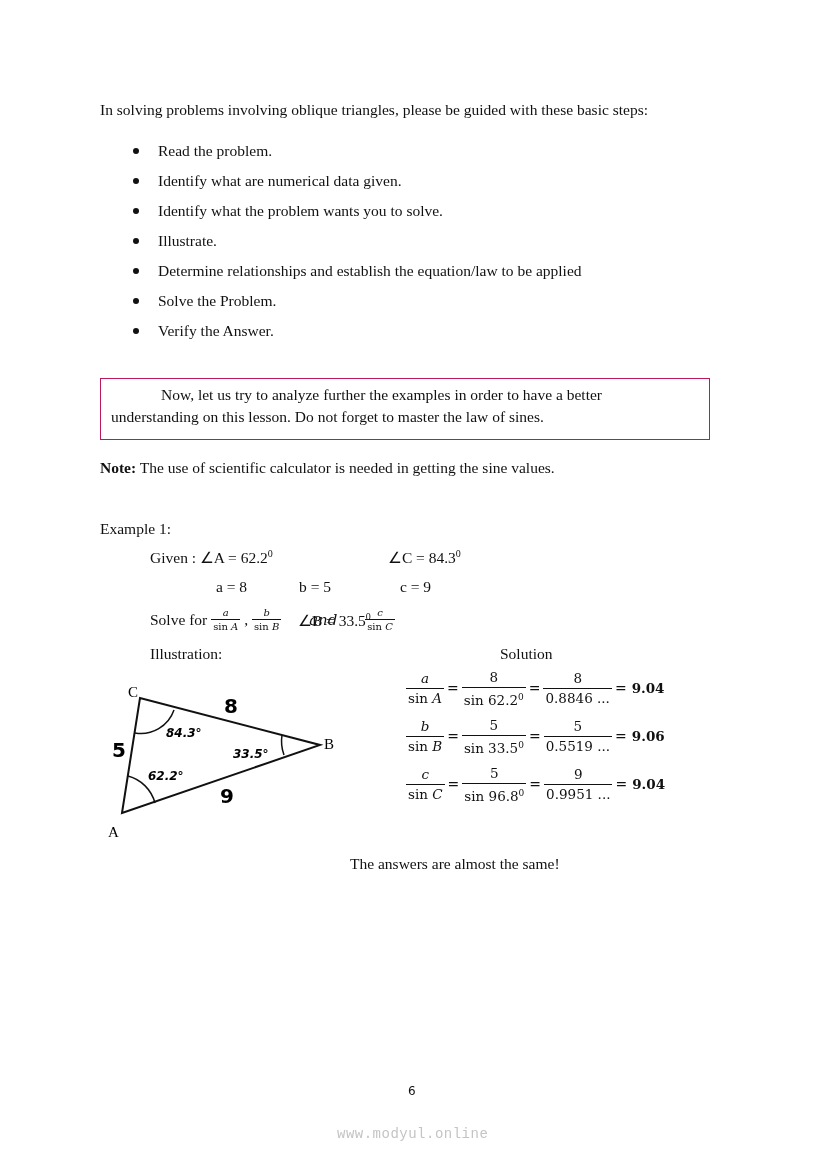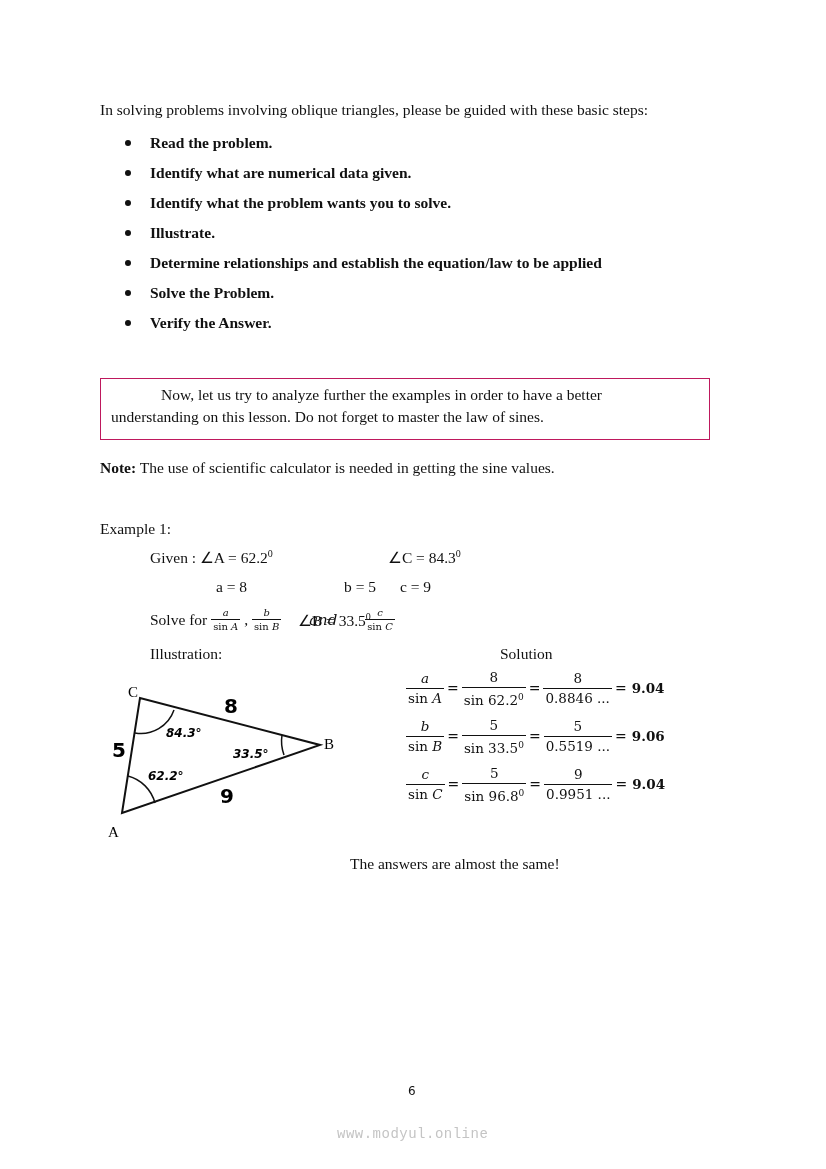--- a/index.html
+++ b/index.html
@@ -1,20 +1,20 @@
 <!DOCTYPE html>
 <html><head>
 <meta charset="utf-8">
 <style>
   html, body { margin: 0; padding: 0; background: #ffffff; }
   body { width: 826px; height: 1169px; position: relative; overflow: hidden;
          font-family: "Liberation Serif", serif; color: #111; font-size: 15.5px; }
   .abs { position: absolute; white-space: nowrap; }
   .intro { left: 100px; top: 101px; }
-  ul.steps { position: absolute; left: 100px; top: 131px; margin: 0; padding: 0; list-style: none; font-weight: bold; }
+  ul.steps { position: absolute; left: 100px; top: 131px; margin: 8px; padding: 0; list-style: none; }
   ul.steps li { position: relative; padding-left: 50px; height: 30px; line-height: 24px; }
   ul.steps li .bullet { position: absolute; left: 25px; top: 9px; width: 6px; height: 6px; border-radius: 50%; background: #111; }
   .box { position: absolute; left: 100px; top: 378px; width: 610px; height: 62px; border: 1px solid #be185d; box-sizing: border-box; }
   .box .l1 { position: absolute; left: 60px; top: 7px; white-space: nowrap; }
   .box .l2 { position: absolute; left: 10px; top: 29px; white-space: nowrap; }
   .note { left: 100px; top: 459px; }
   .note b { font-weight: bold; }
   .ex { left: 100px; top: 520px; }
   .given { left: 150px; top: 548px; }
   .sides { top: 578px; }
@@ -65,21 +65,21 @@
 
 <div class="abs ex">Example 1:</div>
 
 <div class="abs given">
   <span>Given : </span><span>∠A = 62.2</span><sup class="deg">0</sup>
 </div>
 <div class="abs" style="left:298px; top:580px;margin-top:31px;"><span>∠B = 33.5</span><sup class="deg">0</sup></div>
 <div class="abs" style="left:388px; top:548px;"><span>∠C = 84.3</span><sup class="deg">0</sup></div>
 
 <div class="abs sides" style="left:216px;">a = 8</div>
-<div class="abs sides" style="left:299px;margin-left:45px;">b = 5</div>
+<div class="abs sides" style="left:299px;">b = 5</div>
 <div class="abs sides" style="left:400px;">c = 9</div>
 
 <div class="abs solvefor">
   <span style="vertical-align:middle;">Solve for </span>
   <span class="frac"><span class="n">a</span><span class="d"><span>sin </span><i>A</i></span></span>
   <span style="vertical-align:middle;">,</span>
   <span class="frac"><span class="n">b</span><span class="d"><span>sin </span><i>B</i></span></span>
   <span class="mathit" style="vertical-align:middle; margin:0 24px;">and</span>
   <span class="frac"><span class="n">c</span><span class="d"><span>sin </span><i>C</i></span></span>
 </div>

